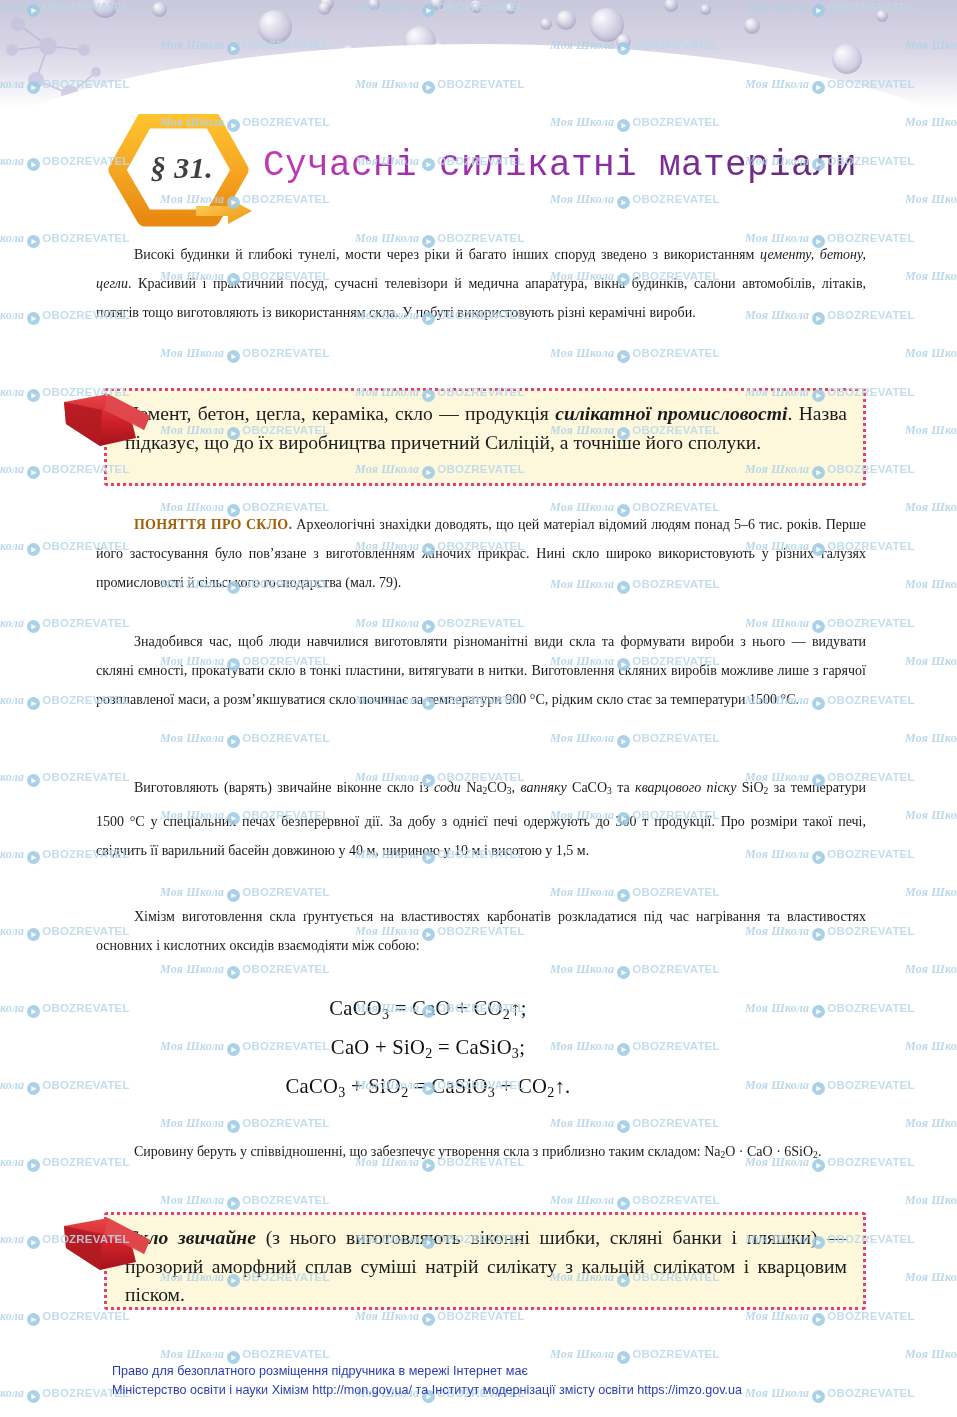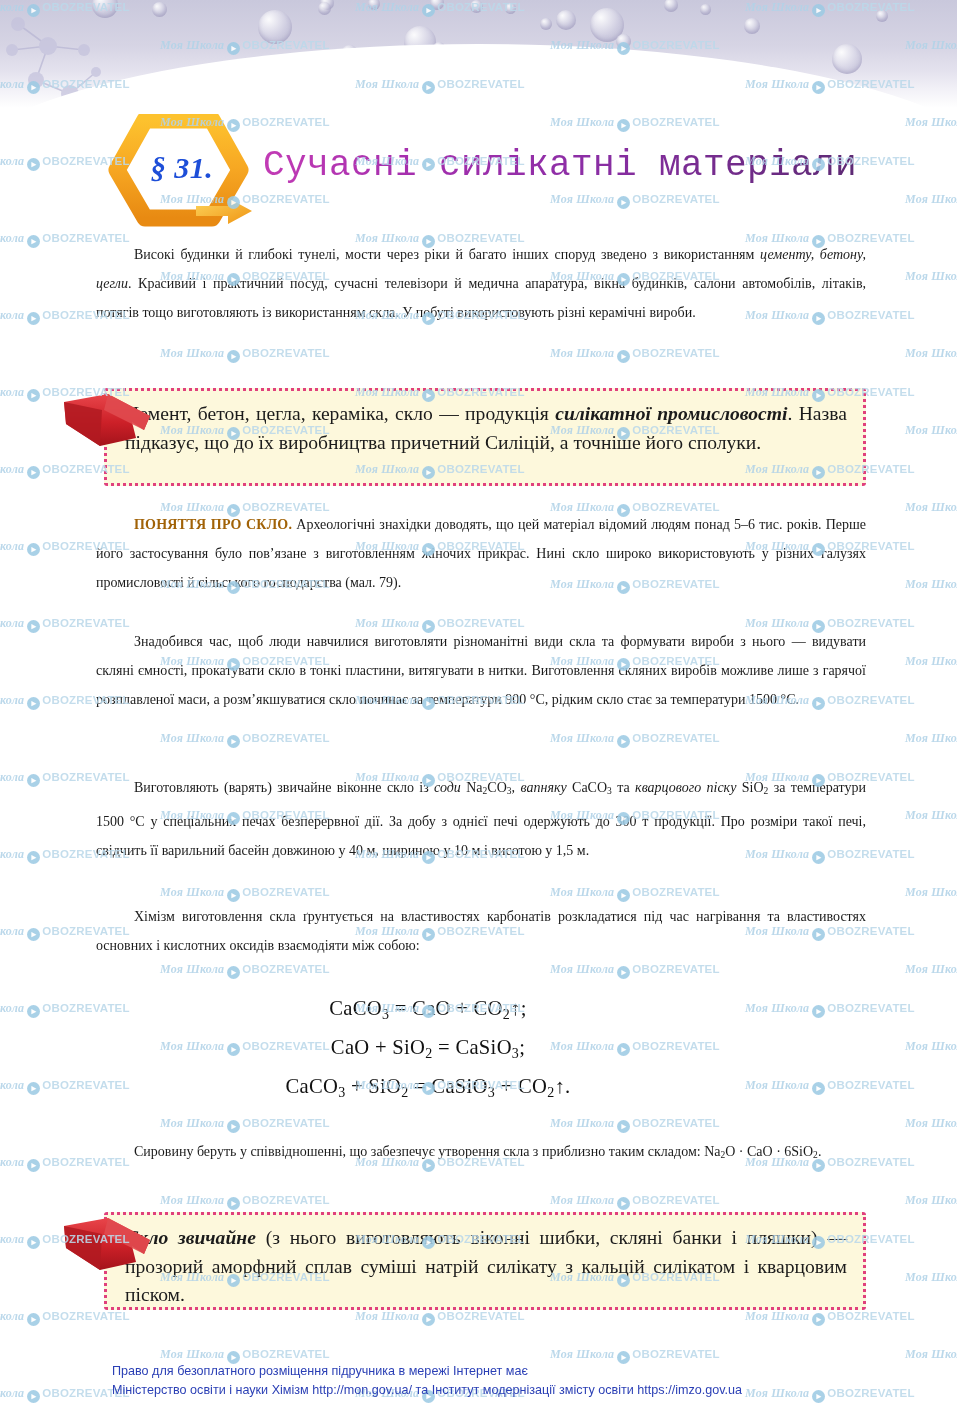--- a/index.html
+++ b/index.html
@@ -101,21 +101,21 @@
     width: 162px; height: 114px;
   }
   .hexmark .num {
     position: absolute;
     left: 30px; top: 37px;
     width: 104px;
     text-align: center;
     font-family: "Liberation Serif", serif;
     font-size: 30px;
     font-weight: bold;
-    color: #1d4ed8;
+    color: #404040;
     font-style: italic;
     letter-spacing: .5px;
   }
   .sec-title {
     position: absolute;
     left: 263px; top: 33px;
     font-family: Liberation Mono, monospace;
     font-size: 36px;
     font-weight: 500;
     letter-spacing: 0.4px;

